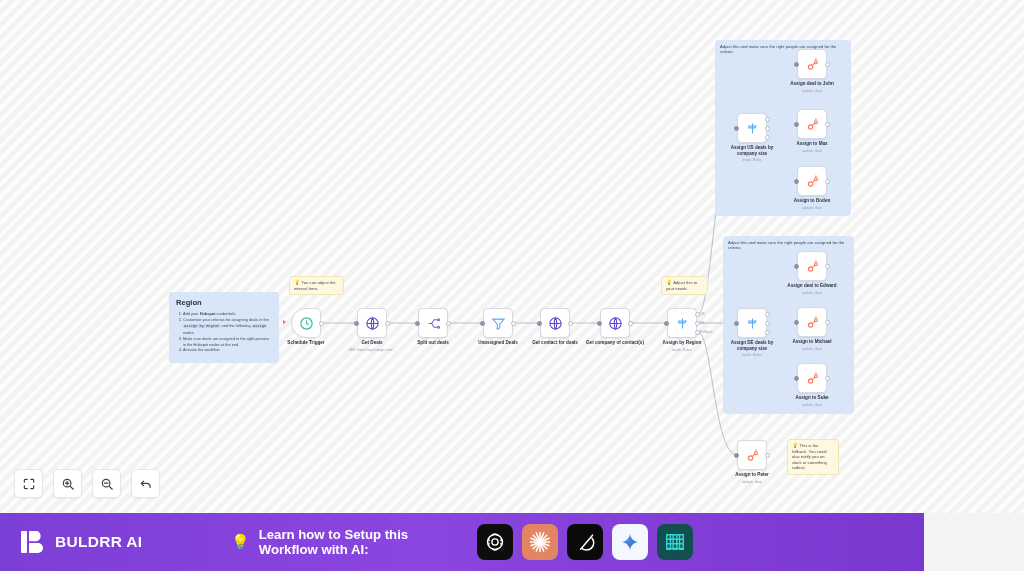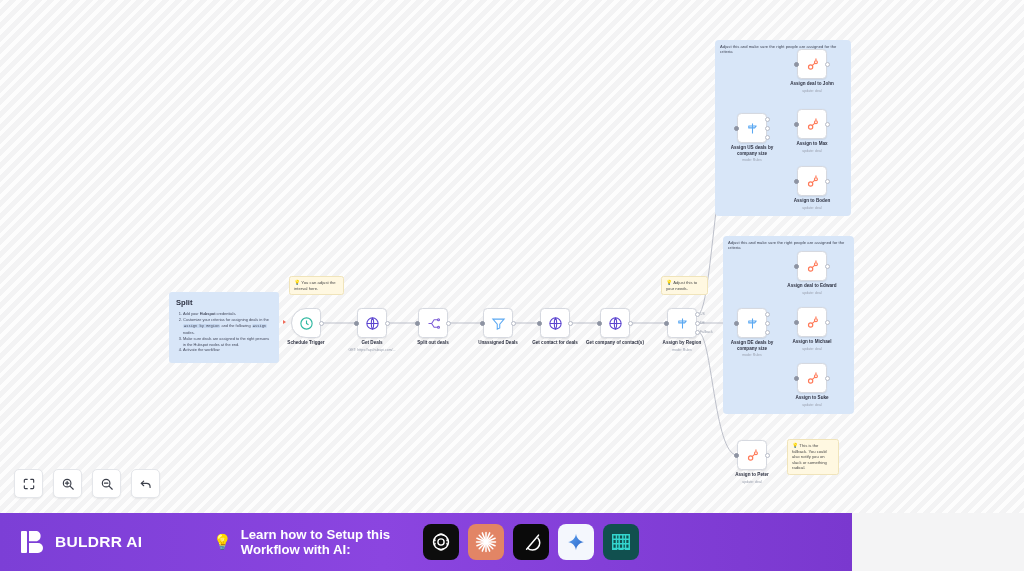--- a/index.html
+++ b/index.html
@@ -102,21 +102,21 @@
   #toolbar { position: absolute; left: 14px; top: 469px; display: flex; gap: 10px; }
   .tbtn {
     width: 29px; height: 29px; background: #ffffff;
     border: 0.8px solid #e4e6ea; border-radius: 5px;
     display: flex; align-items: center; justify-content: center;
     box-shadow: 0 1px 2px rgba(0,0,0,0.06); cursor: pointer;
   }
 
   
   #bottombar {
-    position: absolute; left: 0; top: 513px; width: 852px; height: 58px;
+    position: absolute; left: 0; top: 513px; width: 924px; height: 58px;
     background: linear-gradient(90deg, #7c3fd6 0%, #8b45e0 45%, #7a38cf 100%);
     display: flex; align-items: center;
   }
   #brand { display: flex; align-items: center; gap: 9px; margin-left: 20px; }
   #brandmark {
     width: 26px; height: 26px; position: relative;
   }
   #brandtext { color: #ffffff; font-size: 15.5px; font-weight: 700; letter-spacing: 0.02em; }
   #cta {
     position: absolute; left: 50%; transform: translateX(-50%);
@@ -163,21 +163,21 @@
 
     <div class="group" style="left:715px; top:40px; width:136px; height:176px;">
       <div class="ghdr">Adjust this and make sure the right people are assigned for the criteria</div>
     </div>
 
     <div class="group" style="left:723px; top:236px; width:131px; height:178px;">
       <div class="ghdr">Adjust this and make sure the right people are assigned for the criteria</div>
     </div>
 
     <div class="setup">
-      <h3>Split</h3>
+      <h3>Region</h3>
       <ol>
         <li>Add your <b>Hubspot</b> credentials.</li>
         <li>Customize your criterias for assigning deals in the <code>Assign by Region</code> and the following <code>Assign</code> nodes.</li>
         <li>Make sure deals are assigned to the right persons in the Hubspot nodes at the end.</li>
         <li>Activate the workflow</li>
       </ol>
     </div>
 
     <div class="sticky" style="left:289px; top:276px; width:55px;">
       <span class="bulb">💡</span>

